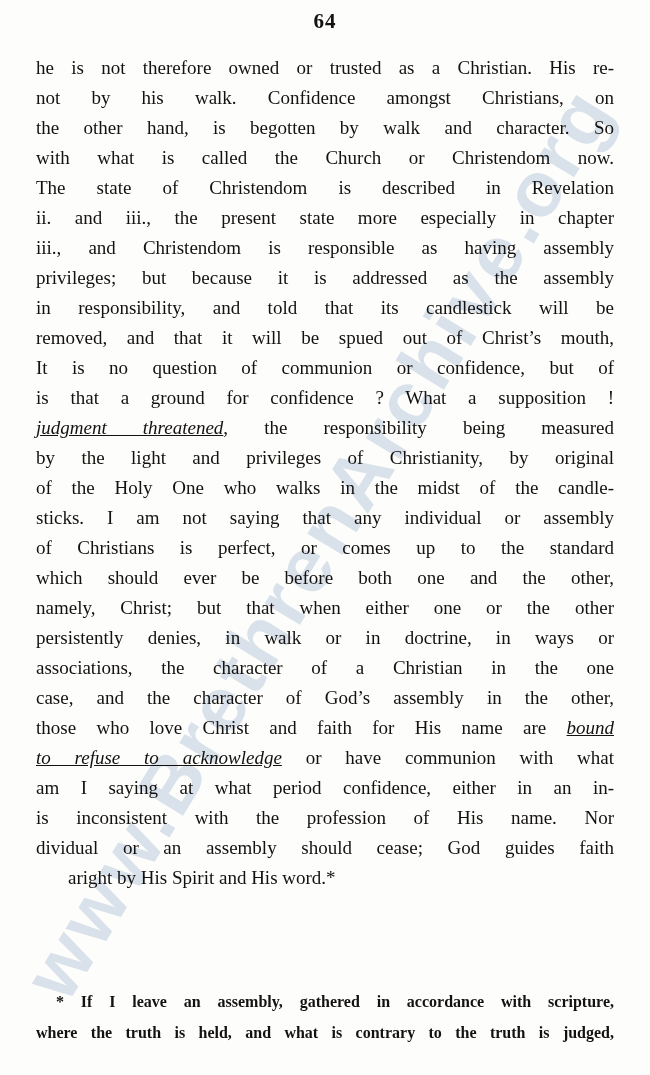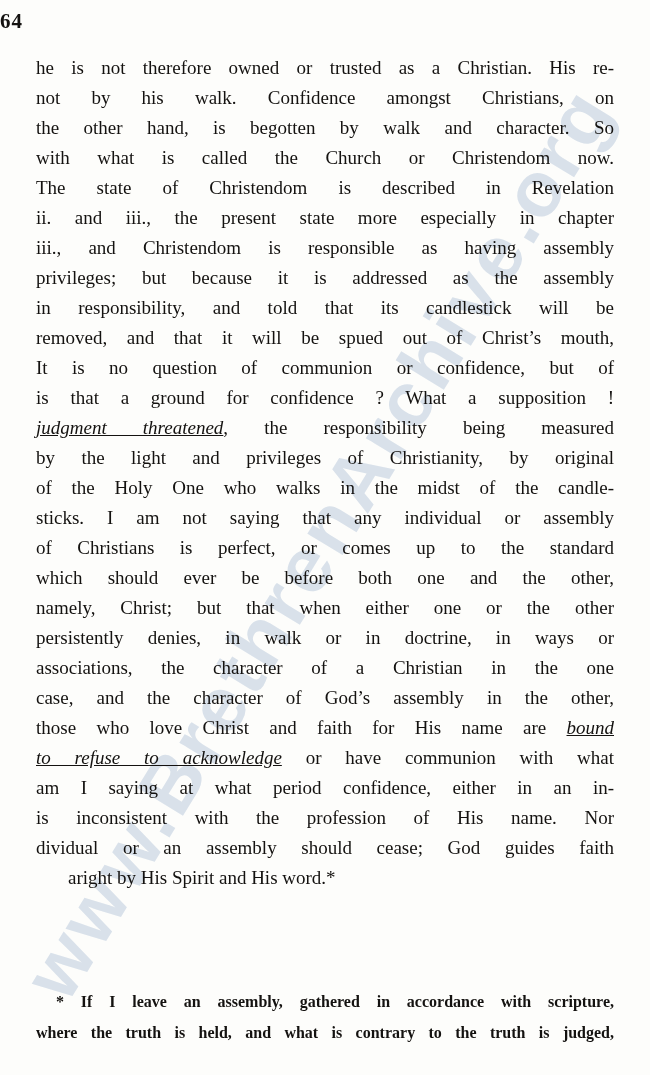--- a/index.html
+++ b/index.html
@@ -24,20 +24,21 @@
     white-space: nowrap;
     opacity: 0.42;
     z-index: 0;
     user-select: none;
   }
   .page-number {
     position: absolute;
     top: 9px;
     left: 0;
     right: 0;
+    text-align: center;
     font-weight: 700;
     font-size: 21px;
     letter-spacing: 1px;
     z-index: 1;
   }
   .body-text {
     position: absolute;
     top: 53px;
     left: 36px;
     width: 578px;

